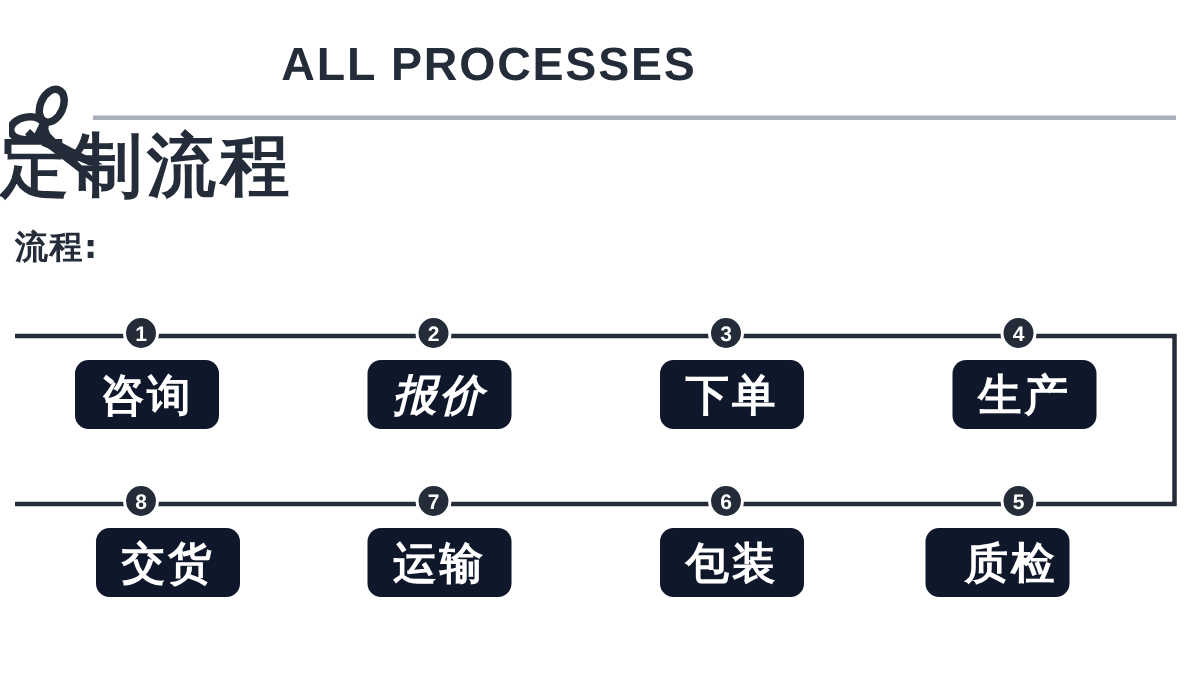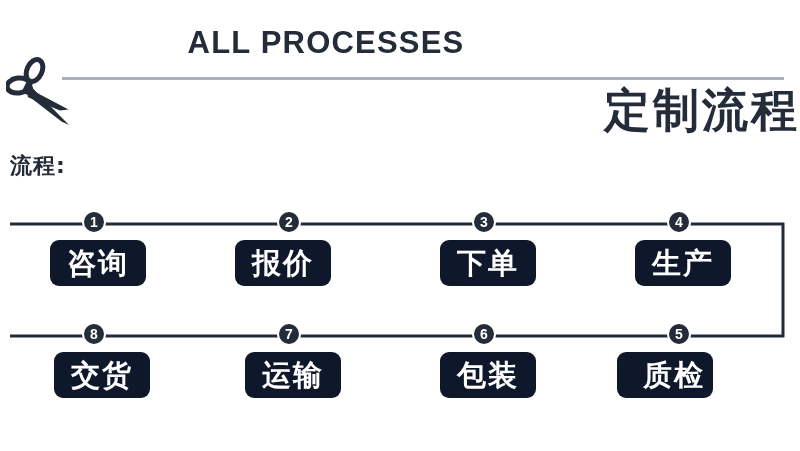--- a/index.html
+++ b/index.html
@@ -44,21 +44,21 @@
     width: 722px;
     height: 3px;
     background: #9aa2ad;
     opacity: .85;
   }
   .title-cn {
     position: absolute;
     left: 0;
     top: 84px;
     width: 800px;
-    text-align: right;
+    text-align: left;
     font-size: 46px;
     font-weight: bold;
     letter-spacing: 3px;
     color: #232c38;
     line-height: 1.15;
     font-family: "DejaVu Sans", "Liberation Sans", sans-serif;
   }
   .flow-label {
     position: absolute;
     left: 10px;
@@ -151,34 +151,34 @@
     <svg class="flow-lines" viewBox="0 0 800 230" aria-hidden="true">
       <polyline points="10,29 783,29 783,141 10,141" fill="none" stroke="#232c38" stroke-width="3"></polyline>
     </svg>
 
     <div class="step" style="left:20px;">
       <div class="step-num" style="left:62px;">1</div>
       <div class="step-badge" style="left:30px;">咨询</div>
     </div>
     <div class="step" style="left:215px;">
       <div class="step-num" style="left:62px;">2</div>
-      <div class="step-badge" style="left:20px;">报价</div>
+      <div class="step-badge" style="left:30px;font-style:italic;">报价</div>
     </div>
     <div class="step" style="left:410px;">
       <div class="step-num" style="left:62px;">3</div>
       <div class="step-badge" style="left:30px;">下单</div>
     </div>
     <div class="step" style="left:605px;">
       <div class="step-num" style="left:62px;">4</div>
       <div class="step-badge" style="left:30px;">生产</div>
     </div>
 
     <div class="step" style="left:20px;  top:112px;">
       <div class="step-num" style="left:62px;">8</div>
-      <div class="step-badge" style="left:34px;">交货</div>
+      <div class="step-badge" style="left:44px;">交货</div>
     </div>
     <div class="step" style="left:215px; top:112px;">
       <div class="step-num" style="left:62px;">7</div>
       <div class="step-badge" style="left:30px;">运输</div>
     </div>
     <div class="step" style="left:410px; top:112px;">
       <div class="step-num" style="left:62px;">6</div>
       <div class="step-badge" style="left:30px;">包装</div>
     </div>
     <div class="step" style="left:605px; top:112px;">

